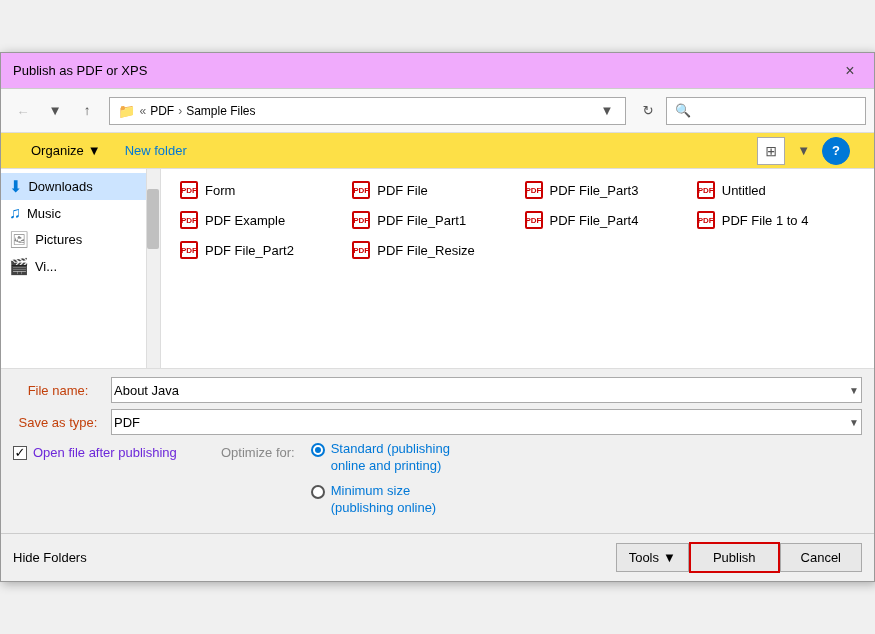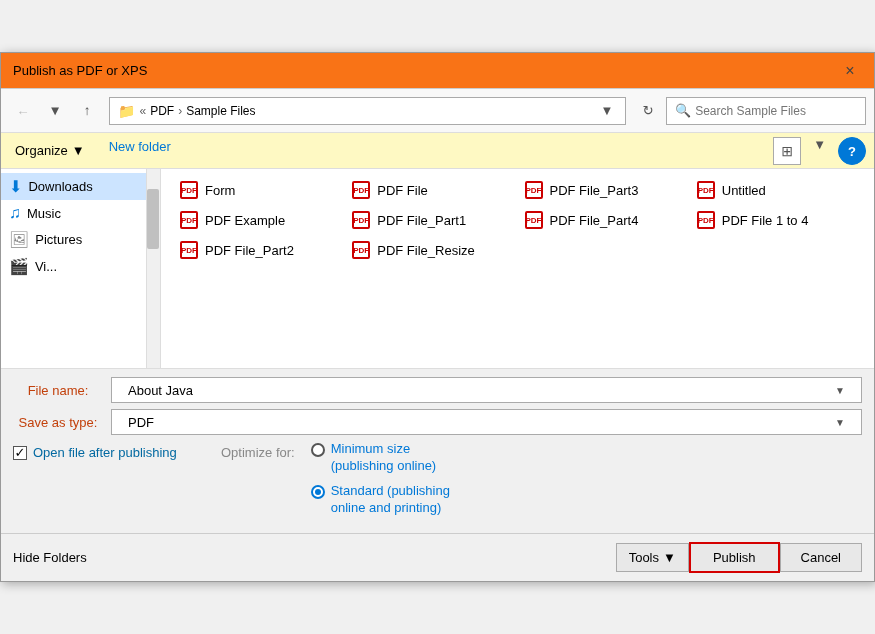--- a/index.html
+++ b/index.html
@@ -12,21 +12,21 @@
       justify-content: center;
       min-height: 100vh;
     }
     .dialog {
       width: 875px;
       background: #ffffff;
       border: 1px solid #999;
       box-shadow: 2px 2px 10px rgba(0,0,0,0.3);
     }
     .title-bar {
-      background: #f97316;
+      background: #f0abfc;
       border-bottom: 1px solid #ccc;
       padding: 8px 12px;
       display: flex;
       align-items: center;
       justify-content: space-between;
       height: 36px;
     }
     .title-bar-text {
       font-size: 13px;
       font-weight: normal;
@@ -127,23 +127,24 @@
       outline: none;
       font-size: 12px;
       color: #888;
       width: 100%;
       background: transparent;
     }
     .search-icon { color: #888; font-size: 13px; }
 
     .toolbar {
       display: flex;
-      padding: 4px 8px;
+      align-items: center;
+      padding: 4px 24px;
       border-bottom: 1px solid #ddd;
-      background: #fef9c3;
+      background: #fde047;
       height: 36px;
       gap: 12px;
     }
     .organize-btn {
       display: flex;
       align-items: center;
       gap: 4px;
       cursor: pointer;
       color: #000;
       font-size: 13px;
@@ -290,21 +291,21 @@
       text-align: center;
       font-size: 13px;
       color: #c2410c;
       flex-shrink: 0;
     }
     .field-input {
       flex: 1;
       height: 26px;
       border: 1px solid #aaa;
       background: #fff;
-      padding: 0 16px;
+      padding: 0 2px;
       font-size: 13px;
       display: flex;
       align-items: center;
       justify-content: space-between;
       cursor: pointer;
     }
     .field-input input {
       border: none;
       outline: none;
       font-size: 13px;
@@ -332,21 +333,21 @@
       height: 14px;
       border: 1px solid #555;
       background: #fff;
       display: flex;
       align-items: center;
       justify-content: center;
       cursor: pointer;
       flex-shrink: 0;
     }
     .checkbox-label {
-      color: #0369a1;
+      color: #6d28d9;
       font-size: 13px;
       cursor: pointer;
     }
     .optimize-area {
       flex: 1;
       display: flex;
       align-items: flex-start;
       gap: 16px;
     }
     .optimize-label {
@@ -466,21 +467,20 @@
       <span class="breadcrumb-text">PDF</span>
       <span class="breadcrumb-separator"> › </span>
       <span class="breadcrumb-text">Sample Files</span>
       <div class="breadcrumb-dropdown">▼</div>
     </div>
 
     <button class="refresh-btn">↻</button>
 
     <div class="search-box">
       <span class="search-icon">🔍</span>
-      <input type="text" placeholder="Search Sample Files" style="">
     </div>
   </div>
 
   <div class="toolbar">
     <div class="organize-btn">
       <span>Organize</span>
       <span>▼</span>
     </div>
     <div class="new-folder-btn">New folder</div>
     <div class="toolbar-spacer"></div>
@@ -598,26 +598,26 @@
     <div class="options-row">
       <div class="checkbox-area">
         <div class="checkbox">✓</div>
         <span class="checkbox-label">Open file after publishing</span>
       </div>
 
       <div class="optimize-area">
         <span class="optimize-label">Optimize for:</span>
         <div class="radio-options">
           <div class="radio-option">
+            <div class="radio-btn selected"></div>
+            <span class="radio-text">Standard (publishing<br>online and printing)</span>
+          </div>
+          <div class="radio-option">
             <div class="radio-btn"></div>
             <span class="radio-text">Minimum size<br>(publishing online)</span>
-          </div>
-          <div class="radio-option">
-            <div class="radio-btn selected"></div>
-            <span class="radio-text">Standard (publishing<br>online and printing)</span>
           </div>
         </div>
       </div>
 
     </div>
   </div>
 
   <div class="footer">
     <span class="hide-folders-btn">Hide Folders</span>
     <div class="footer-spacer"></div>

